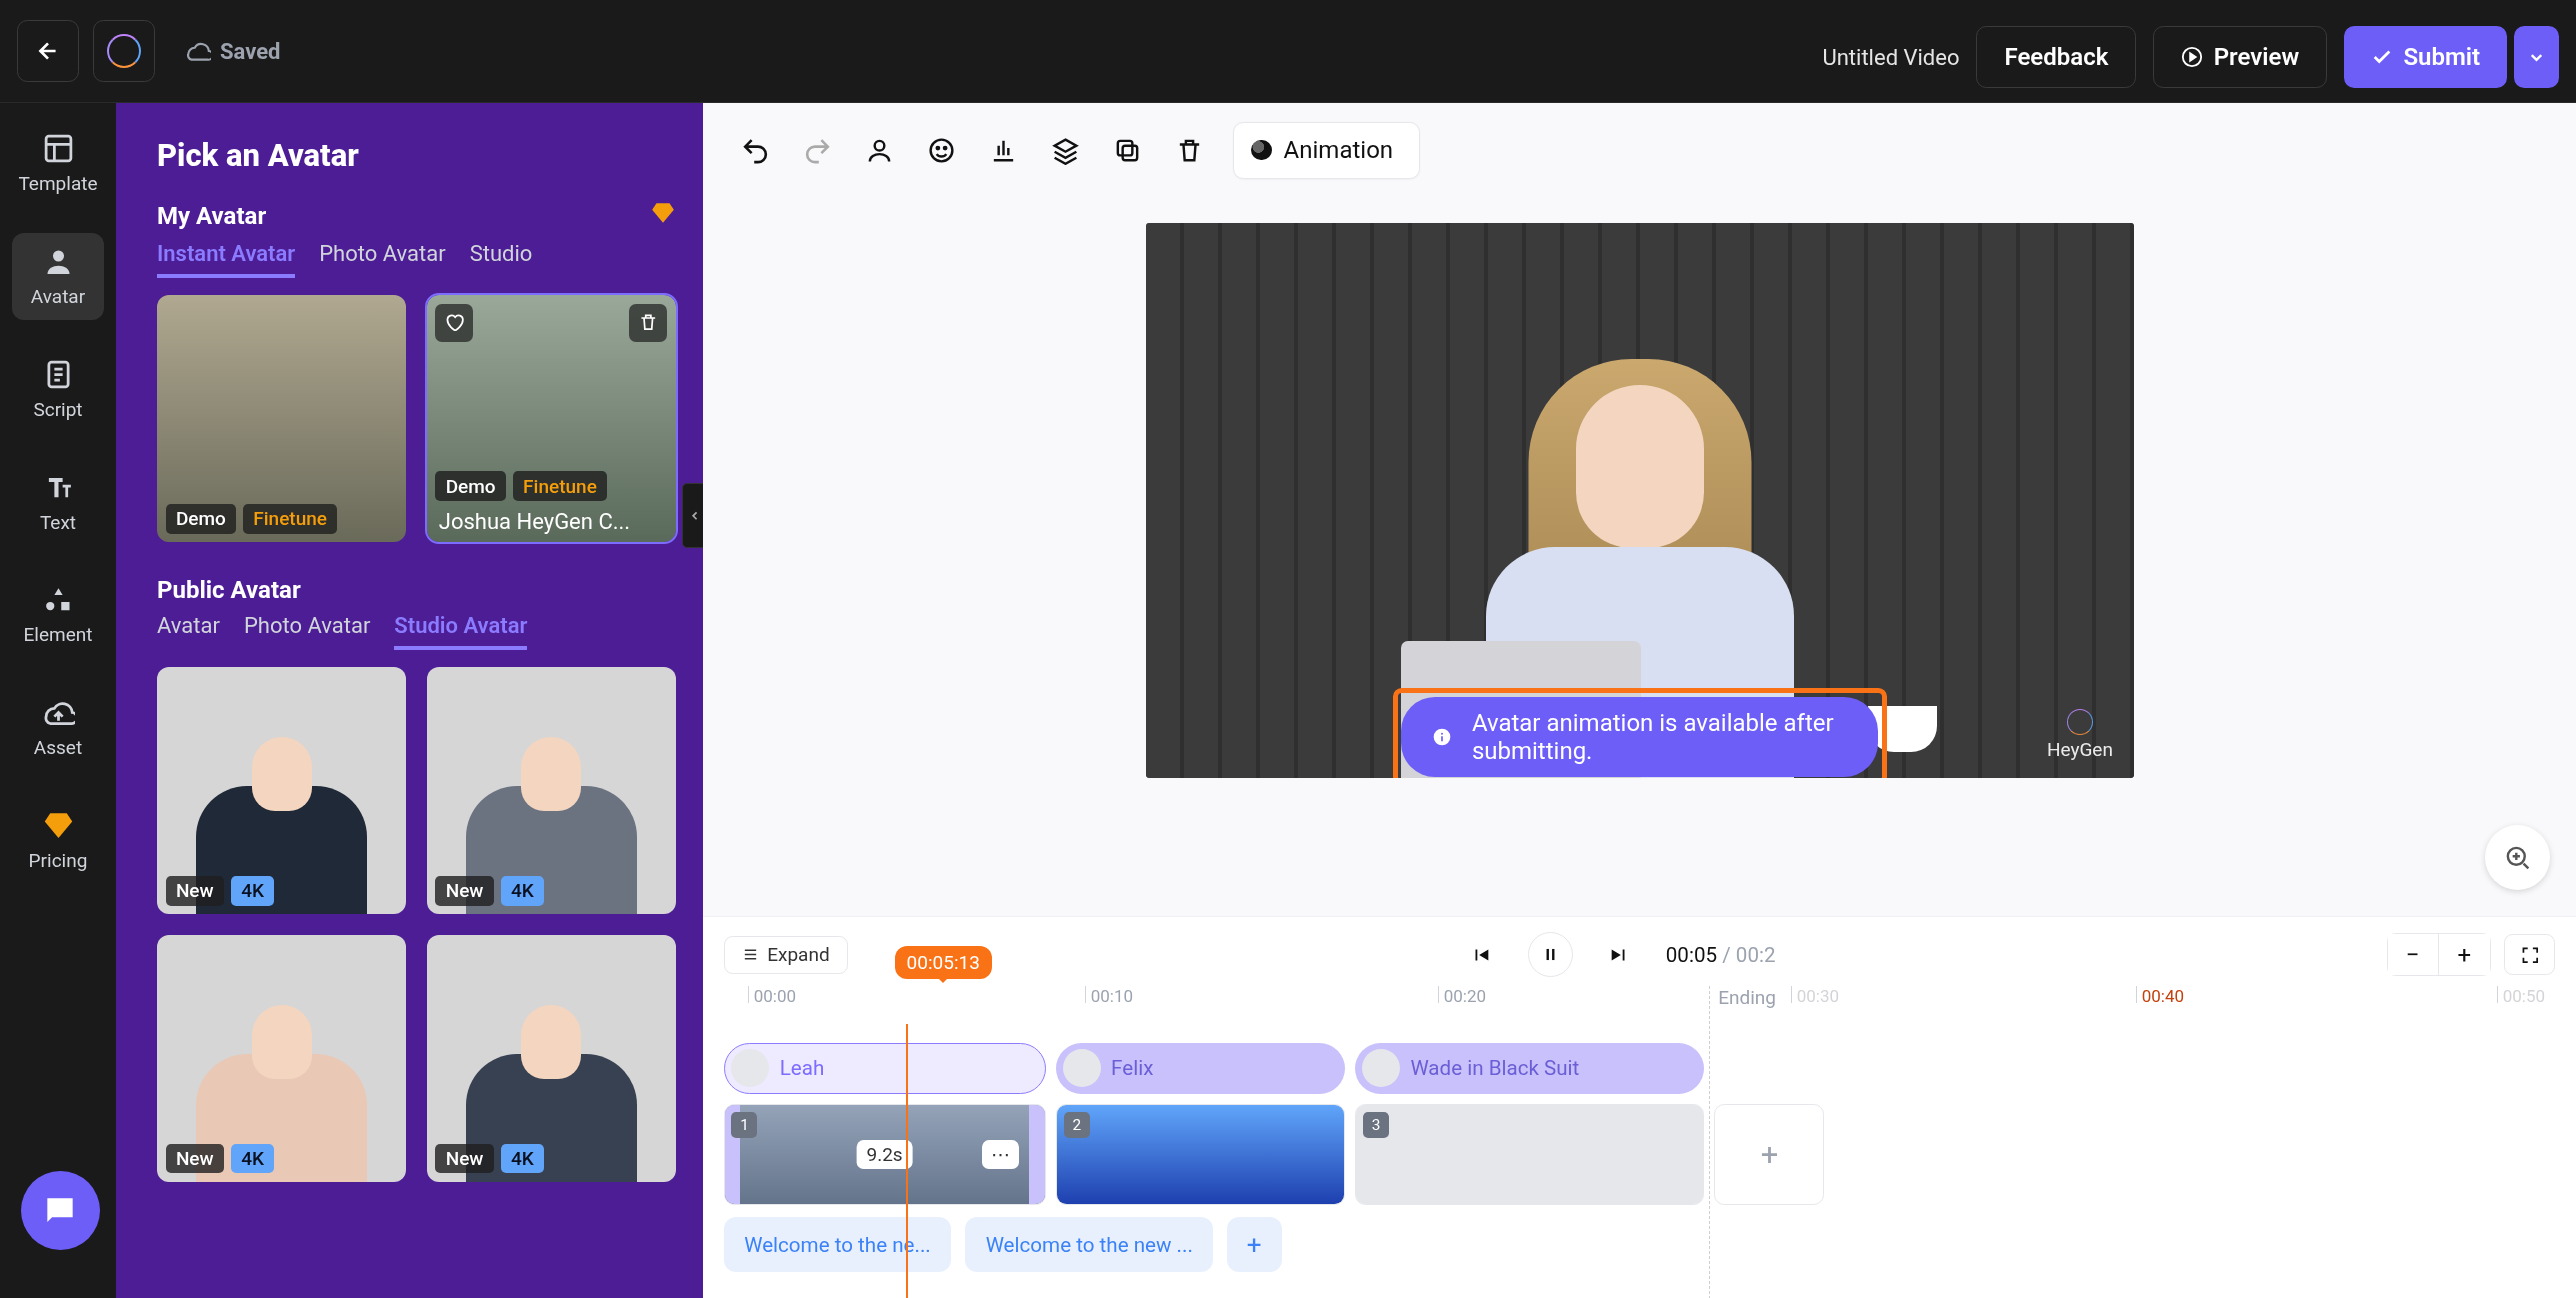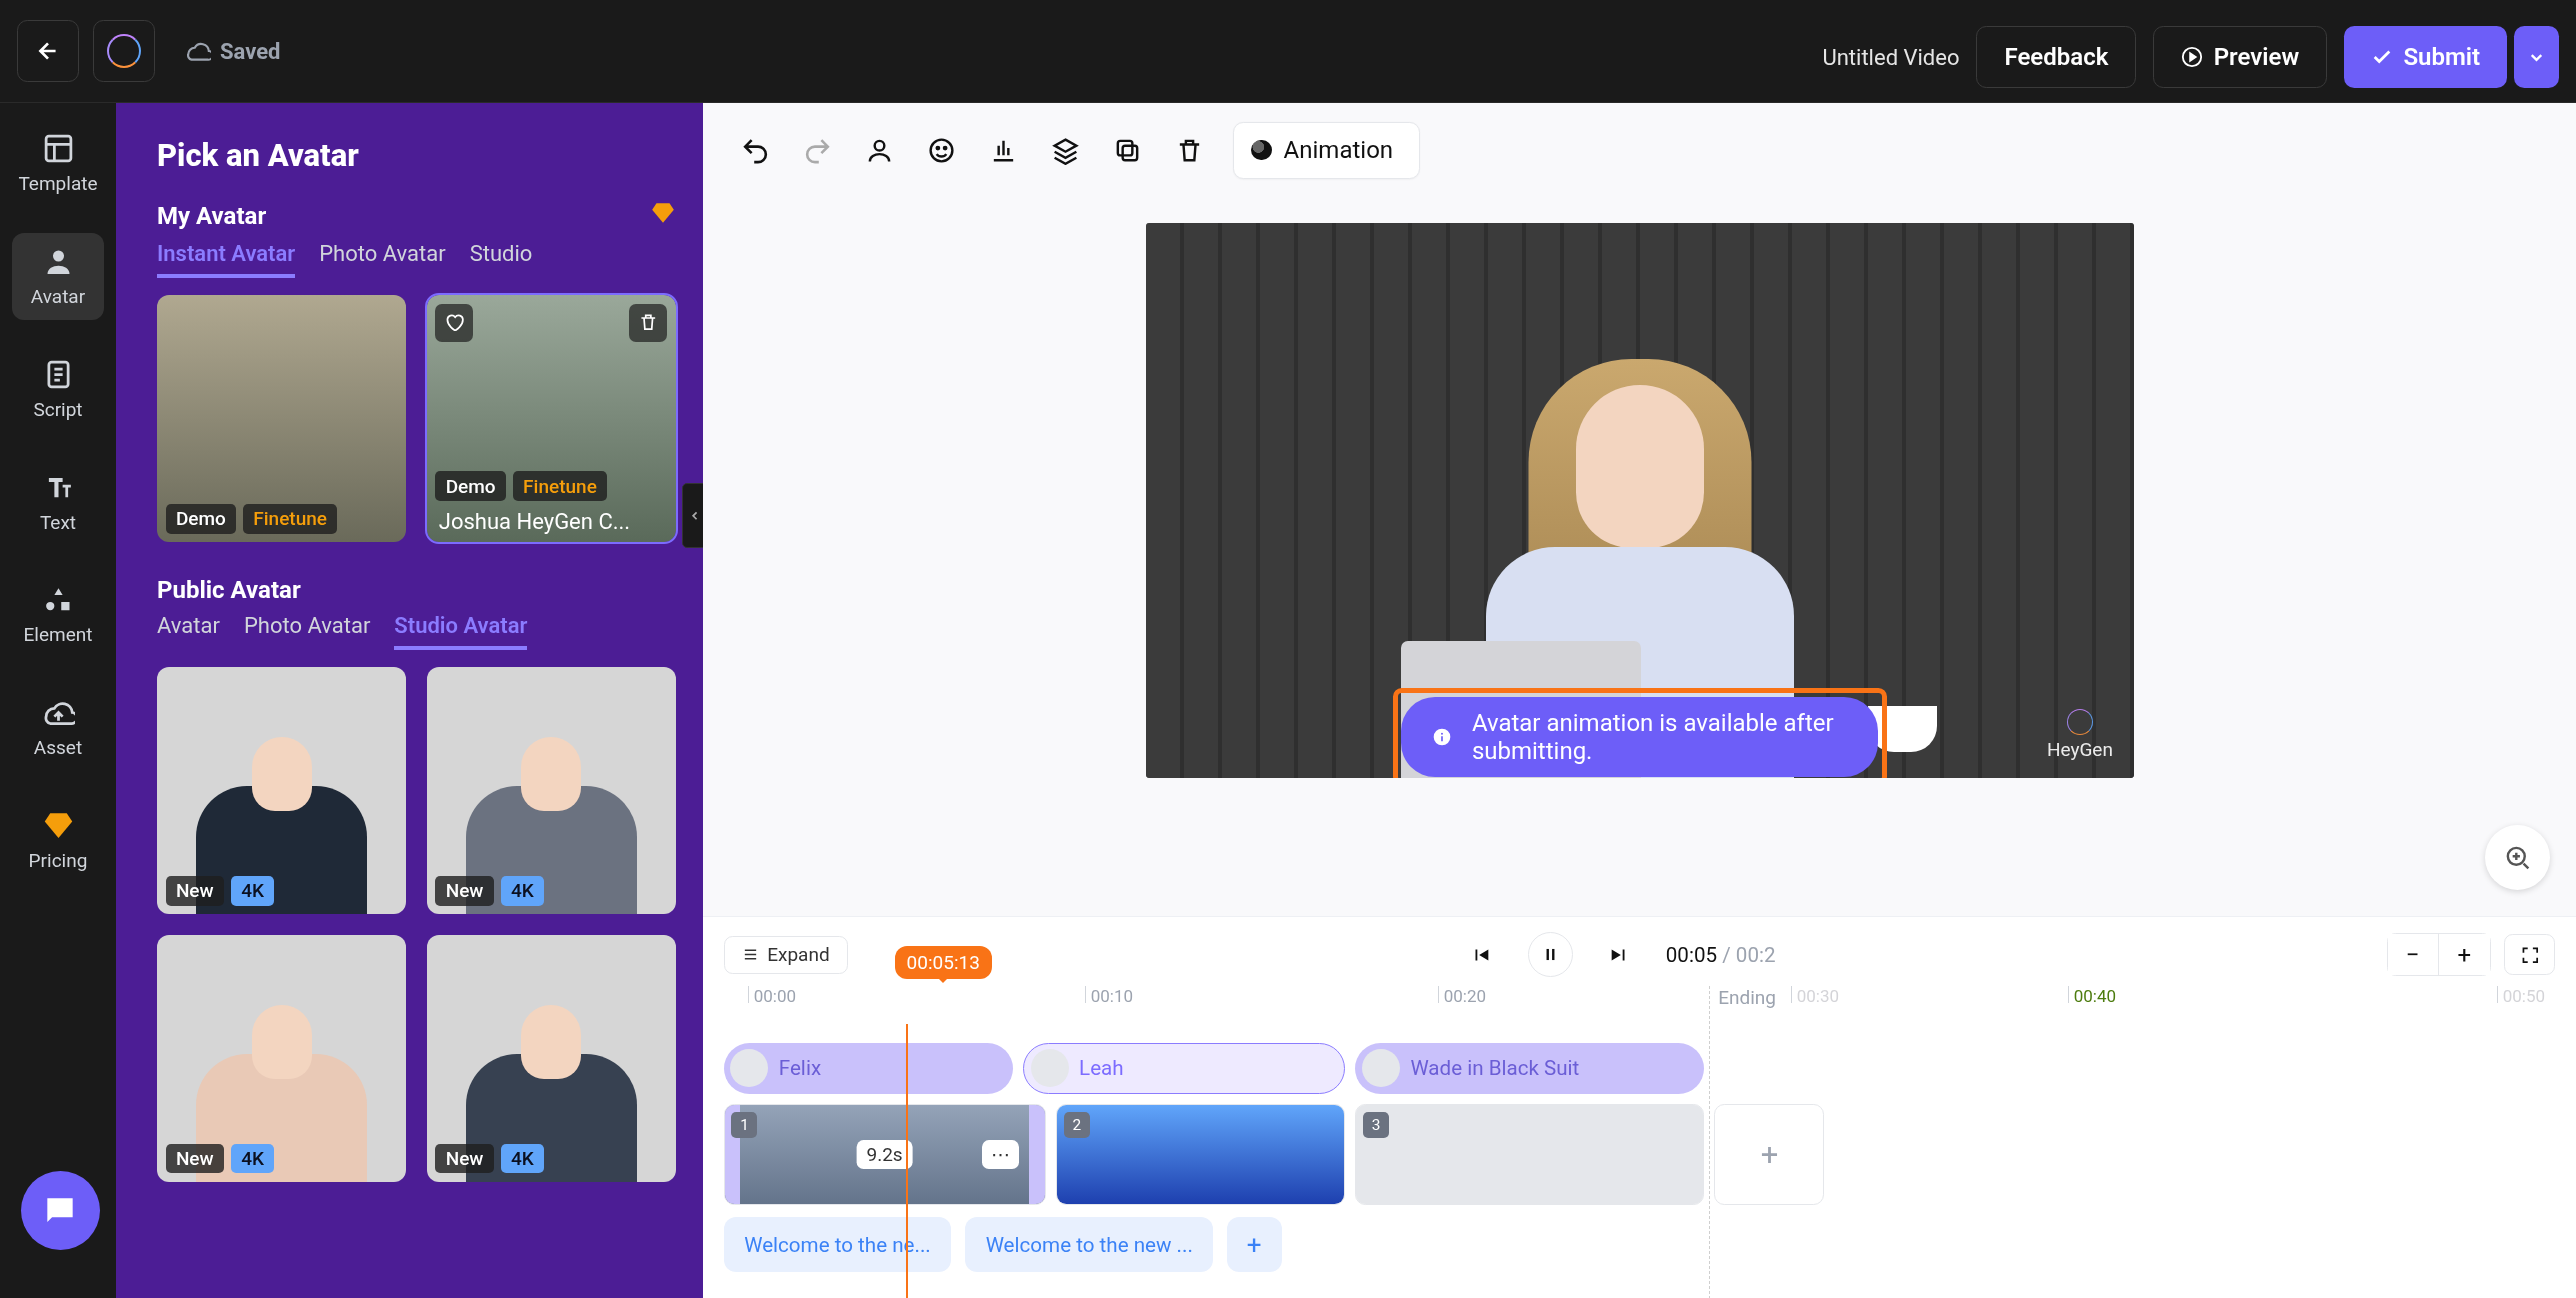--- a/index.html
+++ b/index.html
@@ -453,32 +453,32 @@
           </div>
         </div>
 
         <div class="ruler">
           <div class="playline"></div>
           <div class="mark" style="left:24px"><span>00:00</span></div>
           <div class="mark" style="left:361px"><span>00:10</span></div>
           <div class="mark" style="left:714px"><span>00:20</span></div>
           <div class="ending" style="left:985px"><span>Ending</span></div>
           <div class="mark" style="left:1067px;color:#d4d4d8"><span>00:30</span></div>
-          <div class="mark" style="left:1344px;color:#4d7c0f"><span>00:40</span></div>
+          <div class="mark" style="left:1412px;color:#c2410c"><span>00:40</span></div>
           <div class="mark" style="left:1773px;color:#d4d4d8"><span>00:50</span></div>
         </div>
 
         <div class="track-row">
+          <div class="clip leah">
+              <span class="avatar"></span>
+              <span>Leah</span>
+            </div>
           <div class="clip felix">
               <span class="avatar"></span>
               <span>Felix</span>
-            </div>
-          <div class="clip leah">
-              <span class="avatar"></span>
-              <span>Leah</span>
             </div>
           <div class="clip wade">
               <span class="avatar"></span>
               <span>Wade in Black Suit</span>
             </div>
         </div>
 
         <div class="vtrack">
           <div class="vclip" style="width:322px">
             <div class="thumbs">

